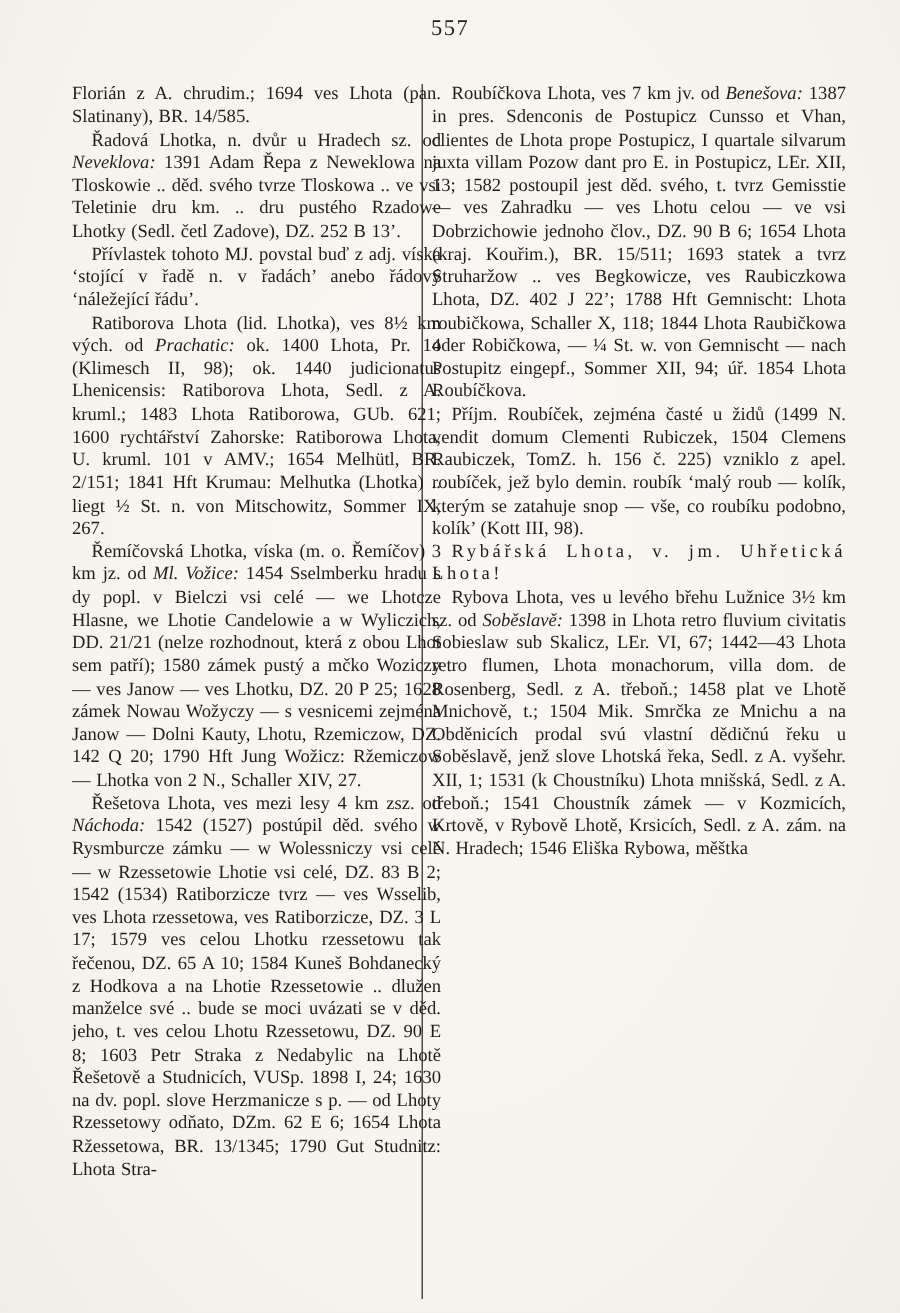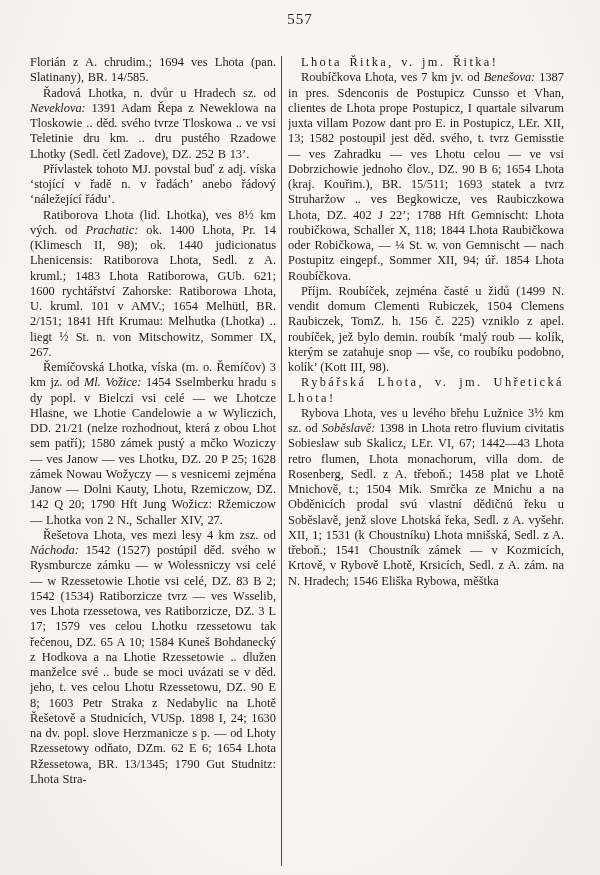--- a/index.html
+++ b/index.html
@@ -12,21 +12,21 @@
   }
   .pageno {
     position:absolute; top:11px; left:0; right:0;
     text-align:center; font-size:15px; letter-spacing:1px;
   }
   .col {
     position:absolute; top:55px; height:814px; overflow:hidden;
     text-align:justify; font-size:12.4px; line-height:15.25px;
     word-spacing:0.6px;
   }
-  .col-left  { left:30px;  width:246px; }
+  .col-left  { left:48px;  width:246px; }
   .col-right { left:288px; width:276px; }
   .divider {
     position:absolute; left:281px; top:56px; width:1px; height:810px;
     background:#50493f;
   }
   .col p { margin:0; padding:0; }
   .indent { text-indent:13px; }
   .bold   { font-weight:normal; }
   .italic { font-style:italic;margin-top:28px; }
   .spaced { letter-spacing:2.4px; word-spacing:2px; }
@@ -39,19 +39,18 @@
   <div class="divider"></div>
   <div class="col col-left">
       <p class=""><span>Florián z A. chrudim.; 1694 ves Lhota (pan. Slatinany), BR. 14/585.</span></p>
       <p class="indent"><span class="bold">Řadová Lhotka,</span><span> n. dvůr u Hradech sz. od </span><span class="italic">Neveklova:</span><span> 1391 Adam Řepa z Neweklowa na Tloskowie .. děd. svého tvrze Tloskowa .. ve vsi Teletinie dru km. .. dru pustého Rzadowe Lhotky (Sedl. četl Zadove), DZ. 252 B 13’.</span></p>
       <p class="indent"><span>Přívlastek tohoto MJ. povstal buď z adj. víska ‘stojící v řadě n. v řadách’ anebo řádový ‘náležející řádu’.</span></p>
       <p class="indent"><span class="bold">Ratiborova Lhota</span><span> (lid. Lhotka), ves 8½ km vých. od </span><span class="italic">Prachatic:</span><span> ok. 1400 Lhota, Pr. 14 (Klimesch II, 98); ok. 1440 judicionatus Lhenicensis: Ratiborova Lhota, Sedl. z A. kruml.; 1483 Lhota Ratiborowa, GUb. 621; 1600 rychtářství Zahorske: Ratiborowa Lhota, U. kruml. 101 v AMV.; 1654 Melhütl, BR. 2/151; 1841 Hft Krumau: Melhutka (Lhotka) .. liegt ½ St. n. von Mitschowitz, Sommer IX, 267.</span></p>
       <p class="indent"><span class="bold">Řemíčovská Lhotka,</span><span> víska (m. o. Řemíčov) 3 km jz. od </span><span class="italic">Ml. Vožice:</span><span> 1454 Sselmberku hradu s dy popl. v Bielczi vsi celé — we Lhotcze Hlasne, we Lhotie Candelowie a w Wyliczich, DD. 21/21 (nelze rozhodnout, která z obou Lhot sem patří); 1580 zámek pustý a mčko Woziczy — ves Janow — ves Lhotku, DZ. 20 P 25; 1628 zámek Nowau Wožyczy — s vesnicemi zejména Janow — Dolni Kauty, Lhotu, Rzemiczow, DZ. 142 Q 20; 1790 Hft Jung Wožicz: Ržemiczow — Lhotka von 2 N., Schaller XIV, 27.</span></p>
       <p class="indent"><span class="bold">Řešetova Lhota,</span><span> ves mezi lesy 4 km zsz. od </span><span class="italic">Náchoda:</span><span> 1542 (1527) postúpil děd. svého w Rysmburcze zámku — w Wolessniczy vsi celé — w Rzessetowie Lhotie vsi celé, DZ. 83 B 2; 1542 (1534) Ratiborzicze tvrz — ves Wsselib, ves Lhota rzessetowa, ves Ratiborzicze, DZ. 3 L 17; 1579 ves celou Lhotku rzessetowu tak řečenou, DZ. 65 A 10; 1584 Kuneš Bohdanecký z Hodkova a na Lhotie Rzessetowie .. dlužen manželce své .. bude se moci uvázati se v děd. jeho, t. ves celou Lhotu Rzessetowu, DZ. 90 E 8; 1603 Petr Straka z Nedabylic na Lhotě Řešetově a Studnicích, VUSp. 1898 I, 24; 1630 na dv. popl. slove Herzmanicze s p. — od Lhoty Rzessetowy odňato, DZm. 62 E 6; 1654 Lhota Ržessetowa, BR. 13/1345; 1790 Gut Studnitz: Lhota Stra-</span></p>
     </div>
   <div class="col col-right">
-      <p class="indent spaced"><span>Lhota Řitka, v. jm. Řitka!</span></p>
       <p class="indent"><span class="bold">Roubíčkova Lhota,</span><span> ves 7 km jv. od </span><span class="italic">Benešova:</span><span> 1387 in pres. Sdenconis de Postupicz Cunsso et Vhan, clientes de Lhota prope Postupicz, I quartale silvarum juxta villam Pozow dant pro E. in Postupicz, LEr. XII, 13; 1582 postoupil jest děd. svého, t. tvrz Gemisstie — ves Zahradku — ves Lhotu celou — ve vsi Dobrzichowie jednoho člov., DZ. 90 B 6; 1654 Lhota (kraj. Kouřim.), BR. 15/511; 1693 statek a tvrz Struharžow .. ves Begkowicze, ves Raubiczkowa Lhota, DZ. 402 J 22’; 1788 Hft Gemnischt: Lhota roubičkowa, Schaller X, 118; 1844 Lhota Raubičkowa oder Robičkowa, — ¼ St. w. von Gemnischt — nach Postupitz eingepf., Sommer XII, 94; úř. 1854 Lhota Roubíčkova.</span></p>
       <p class="indent"><span>Příjm. Roubíček, zejména časté u židů (1499 N. vendit domum Clementi Rubiczek, 1504 Clemens Raubiczek, TomZ. h. 156 č. 225) vzniklo z apel. roubíček, jež bylo demin. roubík ‘malý roub — kolík, kterým se zatahuje snop — vše, co roubíku podobno, kolík’ (Kott III, 98).</span></p>
       <p class="indent spaced"><span>Rybářská Lhota, v. jm. Uhřetická Lhota!</span></p>
       <p class="indent"><span class="bold">Rybova Lhota,</span><span> ves u levého břehu Lužnice 3½ km sz. od </span><span class="italic">Soběslavě:</span><span> 1398 in Lhota retro fluvium civitatis Sobieslaw sub Skalicz, LEr. VI, 67; 1442—43 Lhota retro flumen, Lhota monachorum, villa dom. de Rosenberg, Sedl. z A. třeboň.; 1458 plat ve Lhotě Mnichově, t.; 1504 Mik. Smrčka ze Mnichu a na Obděnicích prodal svú vlastní dědičnú řeku u Soběslavě, jenž slove Lhotská řeka, Sedl. z A. vyšehr. XII, 1; 1531 (k Choustníku) Lhota mnišská, Sedl. z A. třeboň.; 1541 Choustník zámek — v Kozmicích, Krtově, v Rybově Lhotě, Krsicích, Sedl. z A. zám. na N. Hradech; 1546 Eliška Rybowa, měštka</span></p>
     </div>
 </div>
 
 </body></html>

